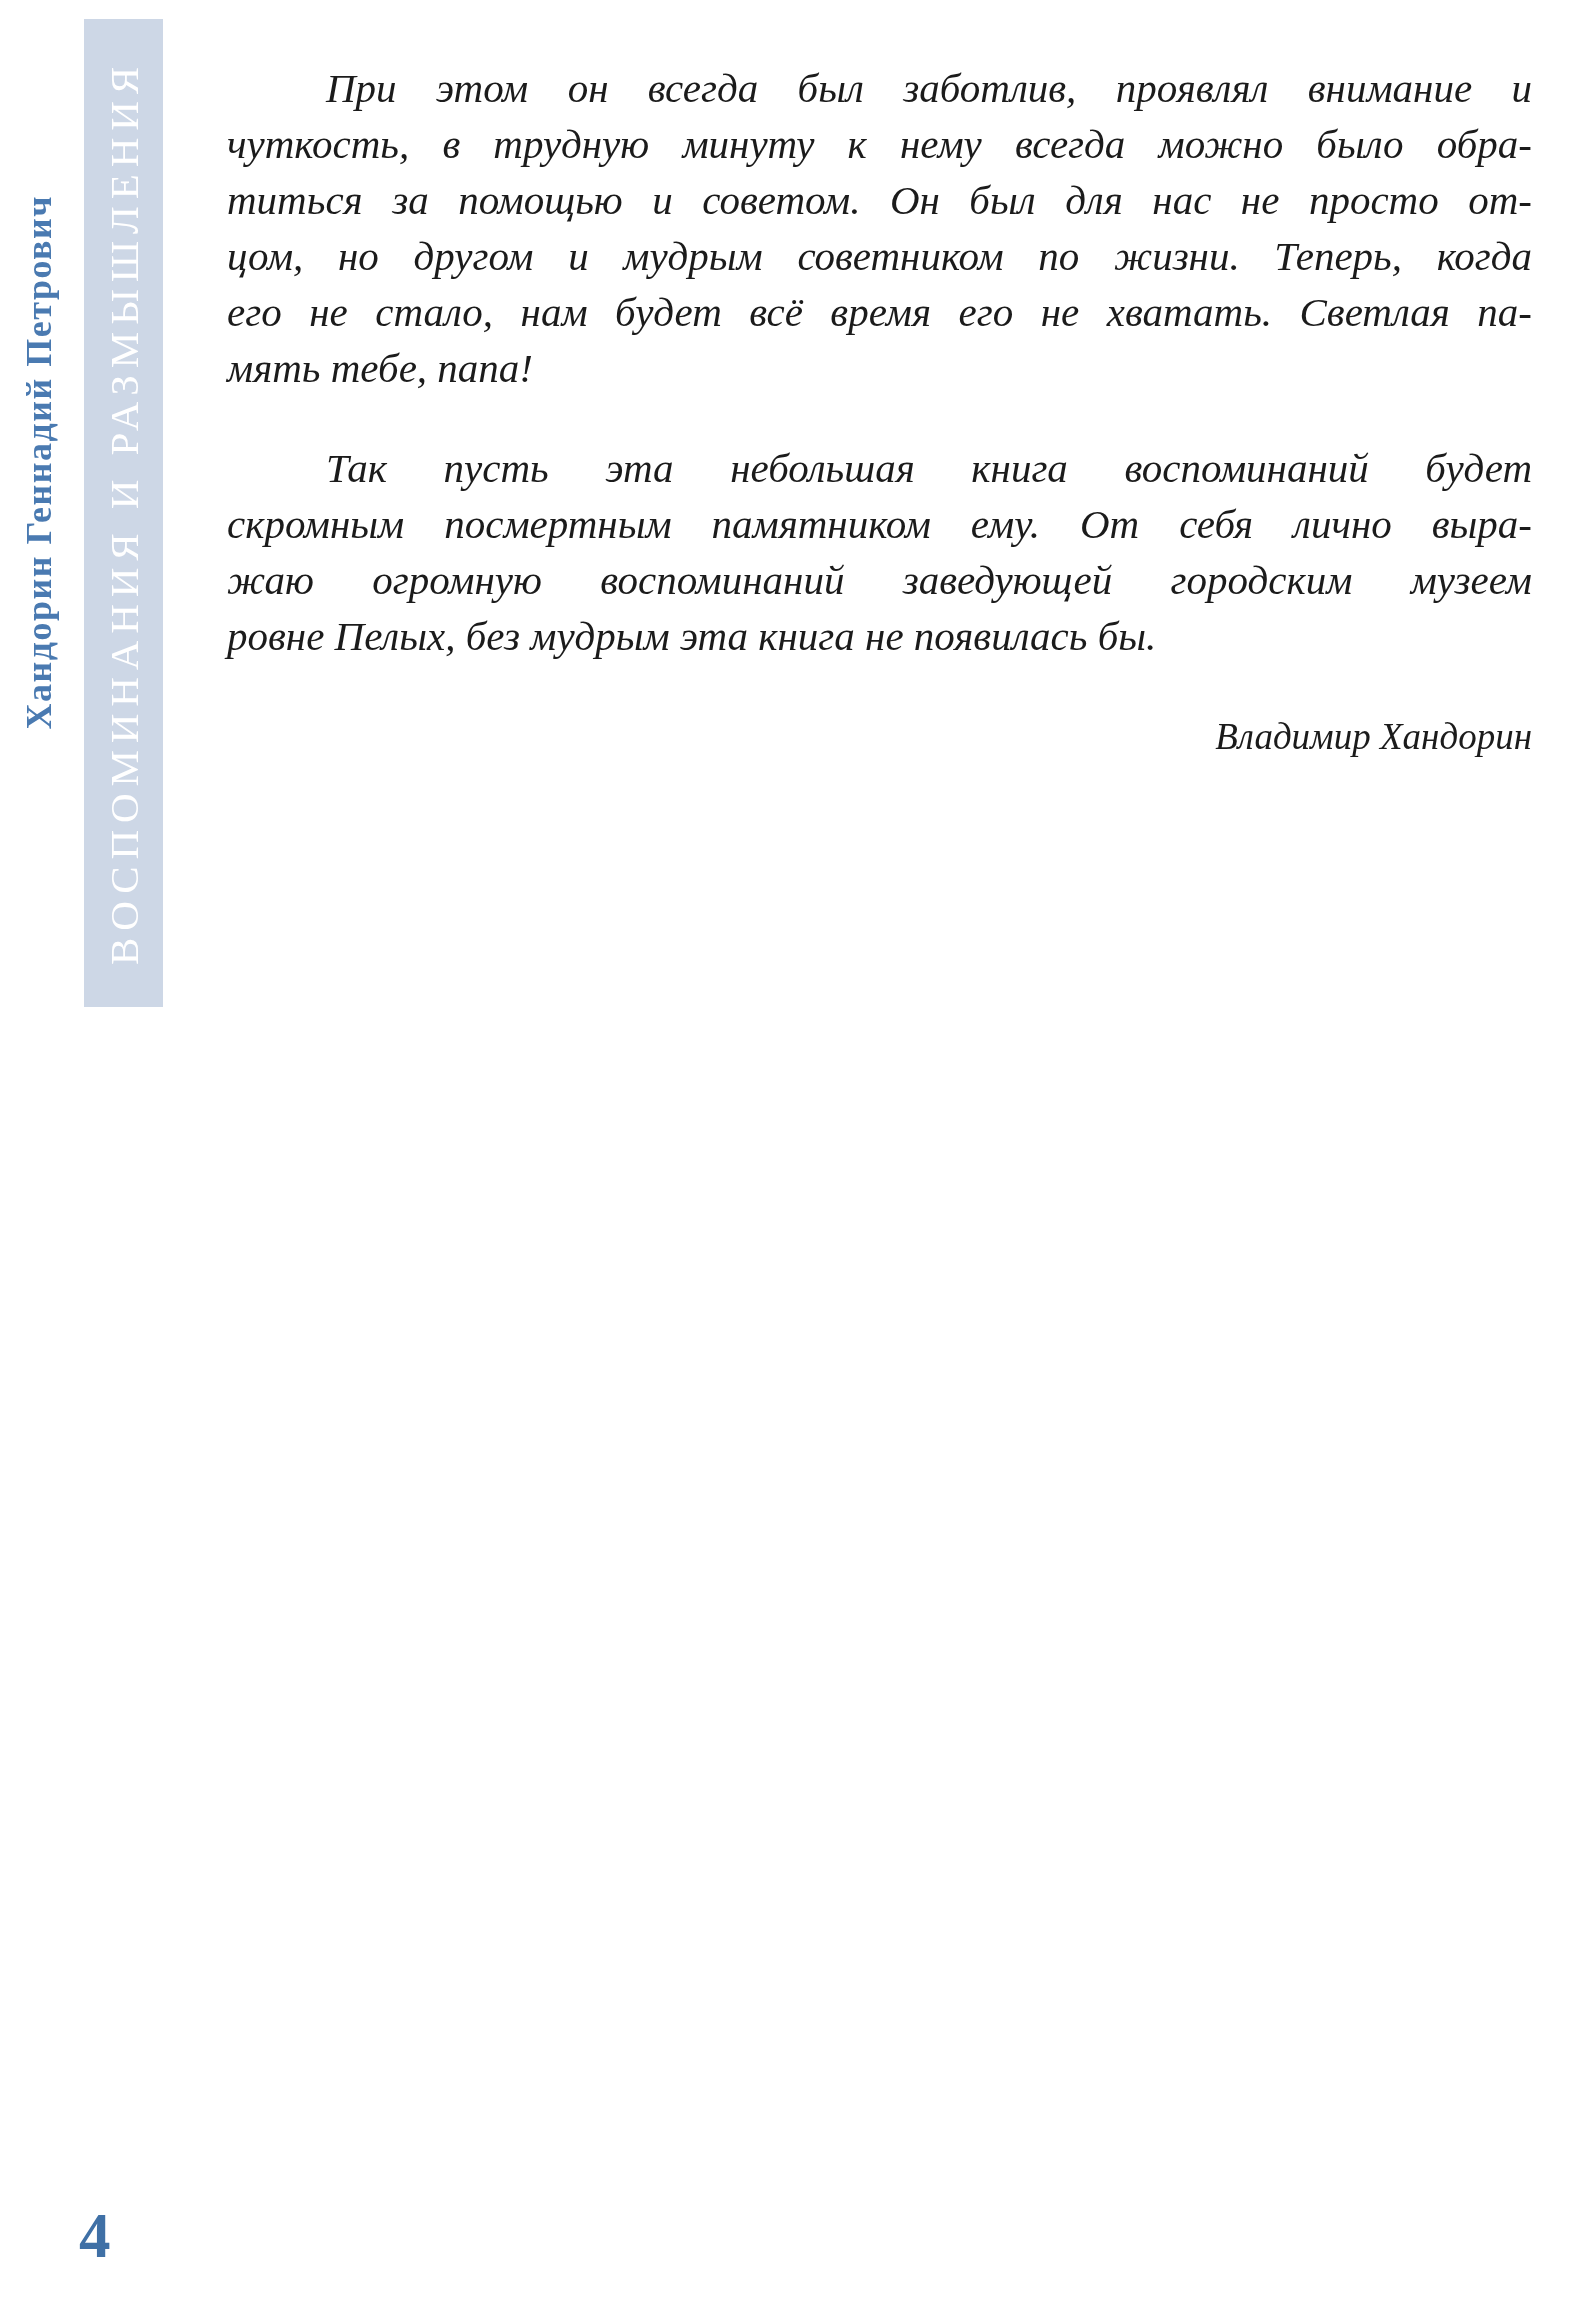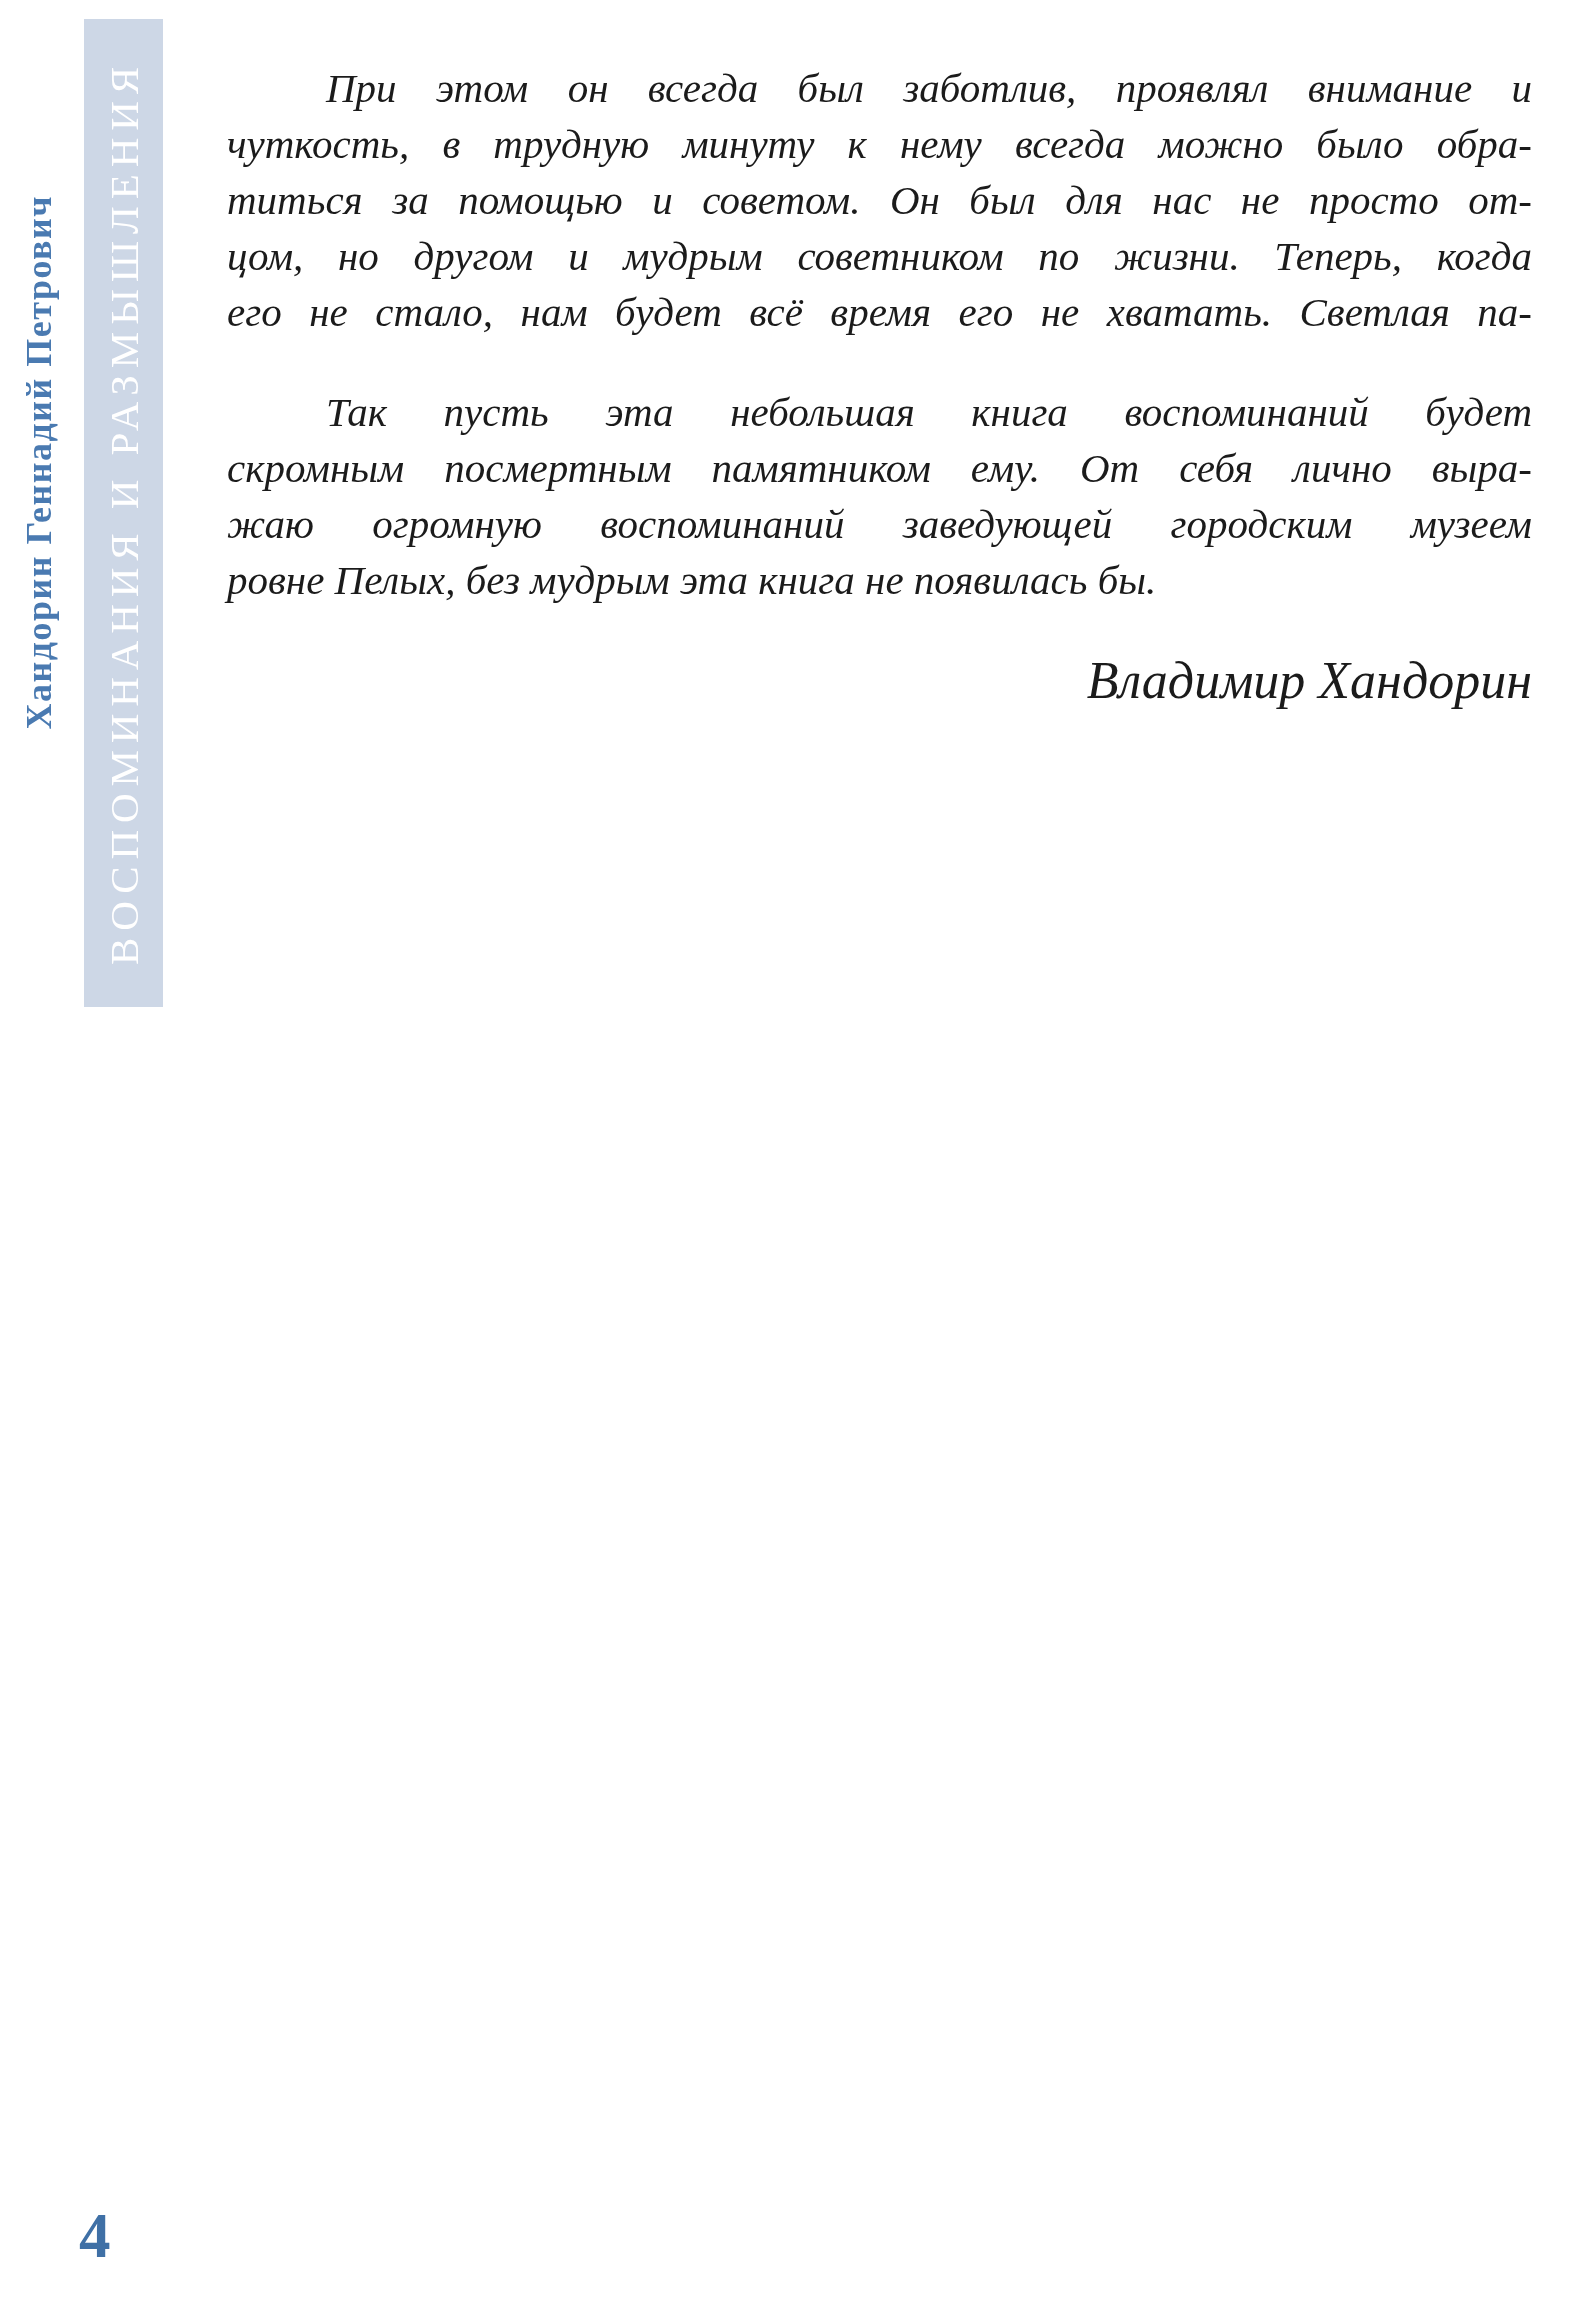--- a/index.html
+++ b/index.html
@@ -76,21 +76,21 @@
   }
   .line.indent {
     padding-left: 99px;
     margin-top: 44px;
   }
   .signature {
     margin-top: 45px;
     height: 56px;
     text-align: right;
     font-style: italic;
-    font-size: 52px;
+    font-size: 37px;
   }
   .pagenum {
     position: absolute;
     left: 79px;
     top: 2205px;
     color: var(--pagenum-color);
     font-size: 63px;
     font-weight: 700;
     font-style: normal;
     line-height: 63px;
@@ -109,20 +109,21 @@
     <div class="author-text vert">Хандорин Геннадий Петрович</div>
   </div>
 
   <div class="content">
     <div>
         <div class="line indent just">При этом он всегда был заботлив, проявлял внимание и</div>
         <div class="line just">чуткость, в трудную минуту к нему всегда можно было обра-</div>
         <div class="line just">титься за помощью и советом. Он был для нас не просто от-</div>
         <div class="line just">цом, но другом и мудрым советником по жизни. Теперь, когда</div>
         <div class="line just">его не стало, нам будет всё время его не хватать. Светлая па-</div>
+        <div class="line">мять тебе, папа!</div>
         <div class="line indent just">Так пусть эта небольшая книга воспоминаний будет</div>
         <div class="line just">скромным посмертным памятником ему. От себя лично выра-</div>
         <div class="line just">жаю огромную воспоминаний заведующей городским музеем</div>
         <div class="line">ровне Пелых, без мудрым эта книга не появилась бы.</div>
       </div>
     <div class="signature">Владимир Хандорин</div>
   </div>
 
   <div class="pagenum">4</div>
 

